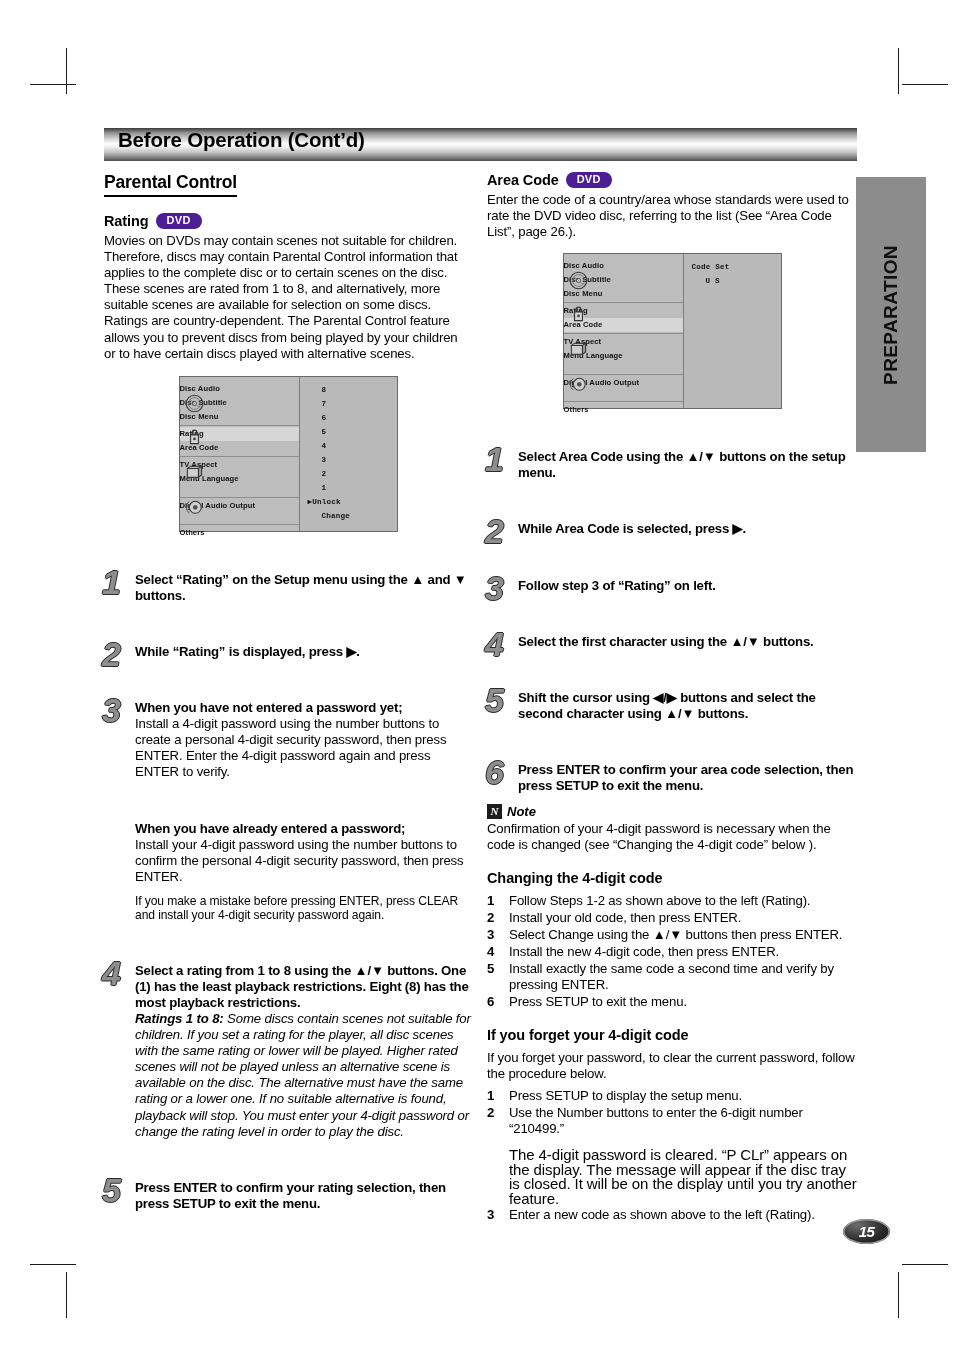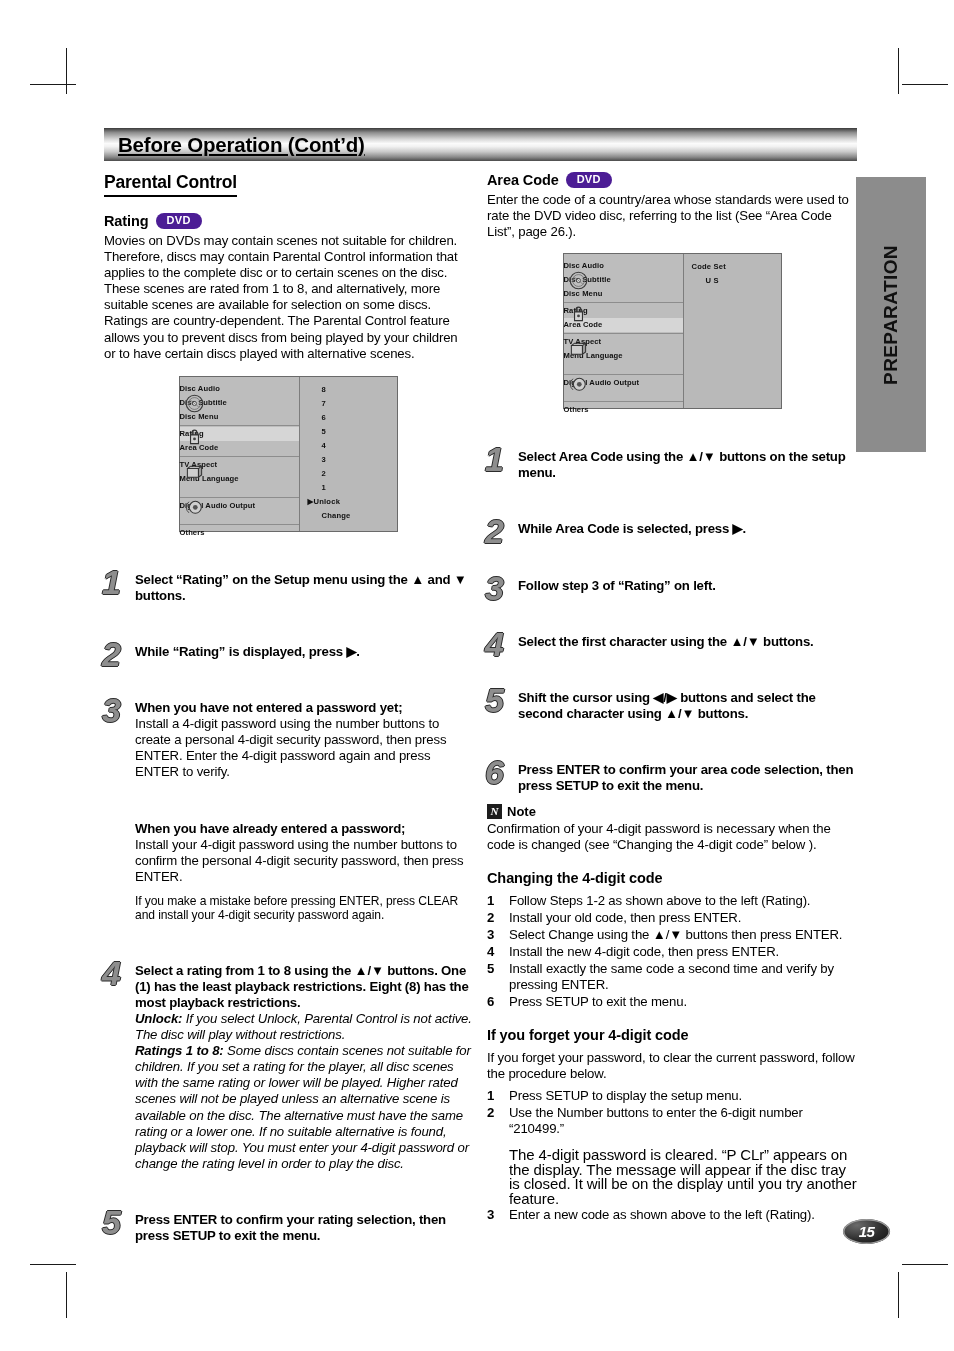--- a/index.html
+++ b/index.html
@@ -14,21 +14,21 @@
   .crop{position:absolute;background:#1a1a1a;}
   .crop.v{width:1px;height:46px;}
   .crop.h{height:1px;width:46px;}
 
   
   .header-bar{
     position:absolute;left:104px;top:128px;width:753px;height:33px;
     background:linear-gradient(to bottom,
       #3a3a3a 0%, #8e8e8e 14%, #d8d8d8 34%, #fbfbfb 47%,
       #f2f2f2 56%, #c9c9c9 72%, #8a8a8a 88%, #4a4a4a 100%);
-    display:flex;align-items:center;text-decoration:underline;
+    display:flex;align-items:flex-start;
   }
   .header-title{
     font-size:20.5px;font-weight:bold;letter-spacing:-0.2px;
     margin-left:14px;color:#000;
   }
 
   
   .col{position:absolute;top:172px;}
   .col-left{left:104px;width:368px;}
   .col-right{left:487px;width:370px;}
@@ -58,21 +58,21 @@
 
   
   .menu-mock{
     position:relative;background:#b9b9b9;border:1px solid #6a6a6a;
     box-sizing:border-box;display:flex;
   }
   .menu-left{
     width:120px;background:#bdbdbd;border-right:1px solid #7d7d7d;
     position:relative;padding:5px 0 5px 0;box-sizing:border-box;
   }
-  .menu-right{flex:1;padding:6px 0 16px 8px;box-sizing:border-box;}
+  .menu-right{flex:1;padding:6px 0 16px 8px;box-sizing:border-box;font-family:Liberation Mono, monospace;}
   .mrow{
     font-size:7.6px;font-weight:bold;color:#111;height:14px;line-height:14px;
     letter-spacing:0.1px;white-space:nowrap;
   }
   .mrow.blank{height:10px;}
   .mrow.sel{background:#d6d6d6;}
   .msep{height:1px;background:#8d8d8d;margin:1px 0;}
   .mval{
     font-size:7.6px;font-weight:bold;color:#111;height:14px;line-height:14px;
     letter-spacing:0.2px;white-space:nowrap;
@@ -100,21 +100,21 @@
   .note-small{font-size:12.1px;line-height:14.4px;letter-spacing:-0.1px;margin:9px 0 0 0;}
 
   
   .note-head{display:flex;align-items:center;gap:5px;margin:6px 0 2px 0;}
   .note-icon{
     width:15px;height:15px;background:#1d1d1d;color:#fff;
     font-size:11px;font-weight:bold;font-style:italic;
     display:flex;align-items:center;justify-content:center;
     font-family:"Liberation Serif", serif;line-height:1;
   }
-  .note-label{font-size:13px;font-weight:bold;}
+  .note-label{font-size:13px;font-weight:bold;font-style:italic;}
 
   
   ol.numlist{margin:4px 0 0 0;padding:0;list-style:none;}
   ol.numlist li{
     position:relative;padding-left:22px;font-size:13.2px;line-height:16.3px;
     letter-spacing:-0.15px;margin-bottom:0.5px;
   }
   ol.numlist li .n{position:absolute;left:0;font-weight:bold;}
   .sub-note{font-size:15px;line-height:14.5px;letter-spacing:-0.1px;display:block;margin-top:11px;}
 
@@ -262,21 +262,20 @@
         <div class="step-b">When you have not entered a password yet;</div>
         <div class="step-n">Install a 4-digit password using the number buttons to create a personal 4-digit security password, then press ENTER. Enter the 4-digit password again and press ENTER to verify.</div>
         <div class="step-b">When you have already entered a password;</div>
         <div class="step-n">Install your 4-digit password using the number buttons to confirm the personal 4-digit security password, then press ENTER.</div>
         <div class="note-small">If you make a mistake before pressing ENTER, press CLEAR and install your 4-digit security password again.</div>
       </div>
 
       <div class="step">
         <div class="bignum">4</div>
         <div class="step-b">Select a rating from 1 to 8 using the ▲/▼ buttons. One (1) has the least playback restrictions. Eight (8) has the most playback restrictions.</div>
-        <div class="step-i"><b>Unlock:</b><span> If you select Unlock, Parental Control is not active. The disc will play without restrictions.</span></div>
         <div class="step-i"><b>Ratings 1 to 8:</b><span> Some discs contain scenes not suitable for children. If you set a rating for the player, all disc scenes with the same rating or lower will be played. Higher rated scenes will not be played unless an alternative scene is available on the disc. The alternative must have the same rating or a lower one. If no suitable alternative is found, playback will stop. You must enter your 4-digit password or change the rating level in order to play the disc.</span></div>
       </div>
 
       <div class="step">
         <div class="bignum">5</div>
         <div class="step-b">Press ENTER to confirm your rating selection, then press SETUP to exit the menu.</div>
       </div>
 
     </div>
   </div>

